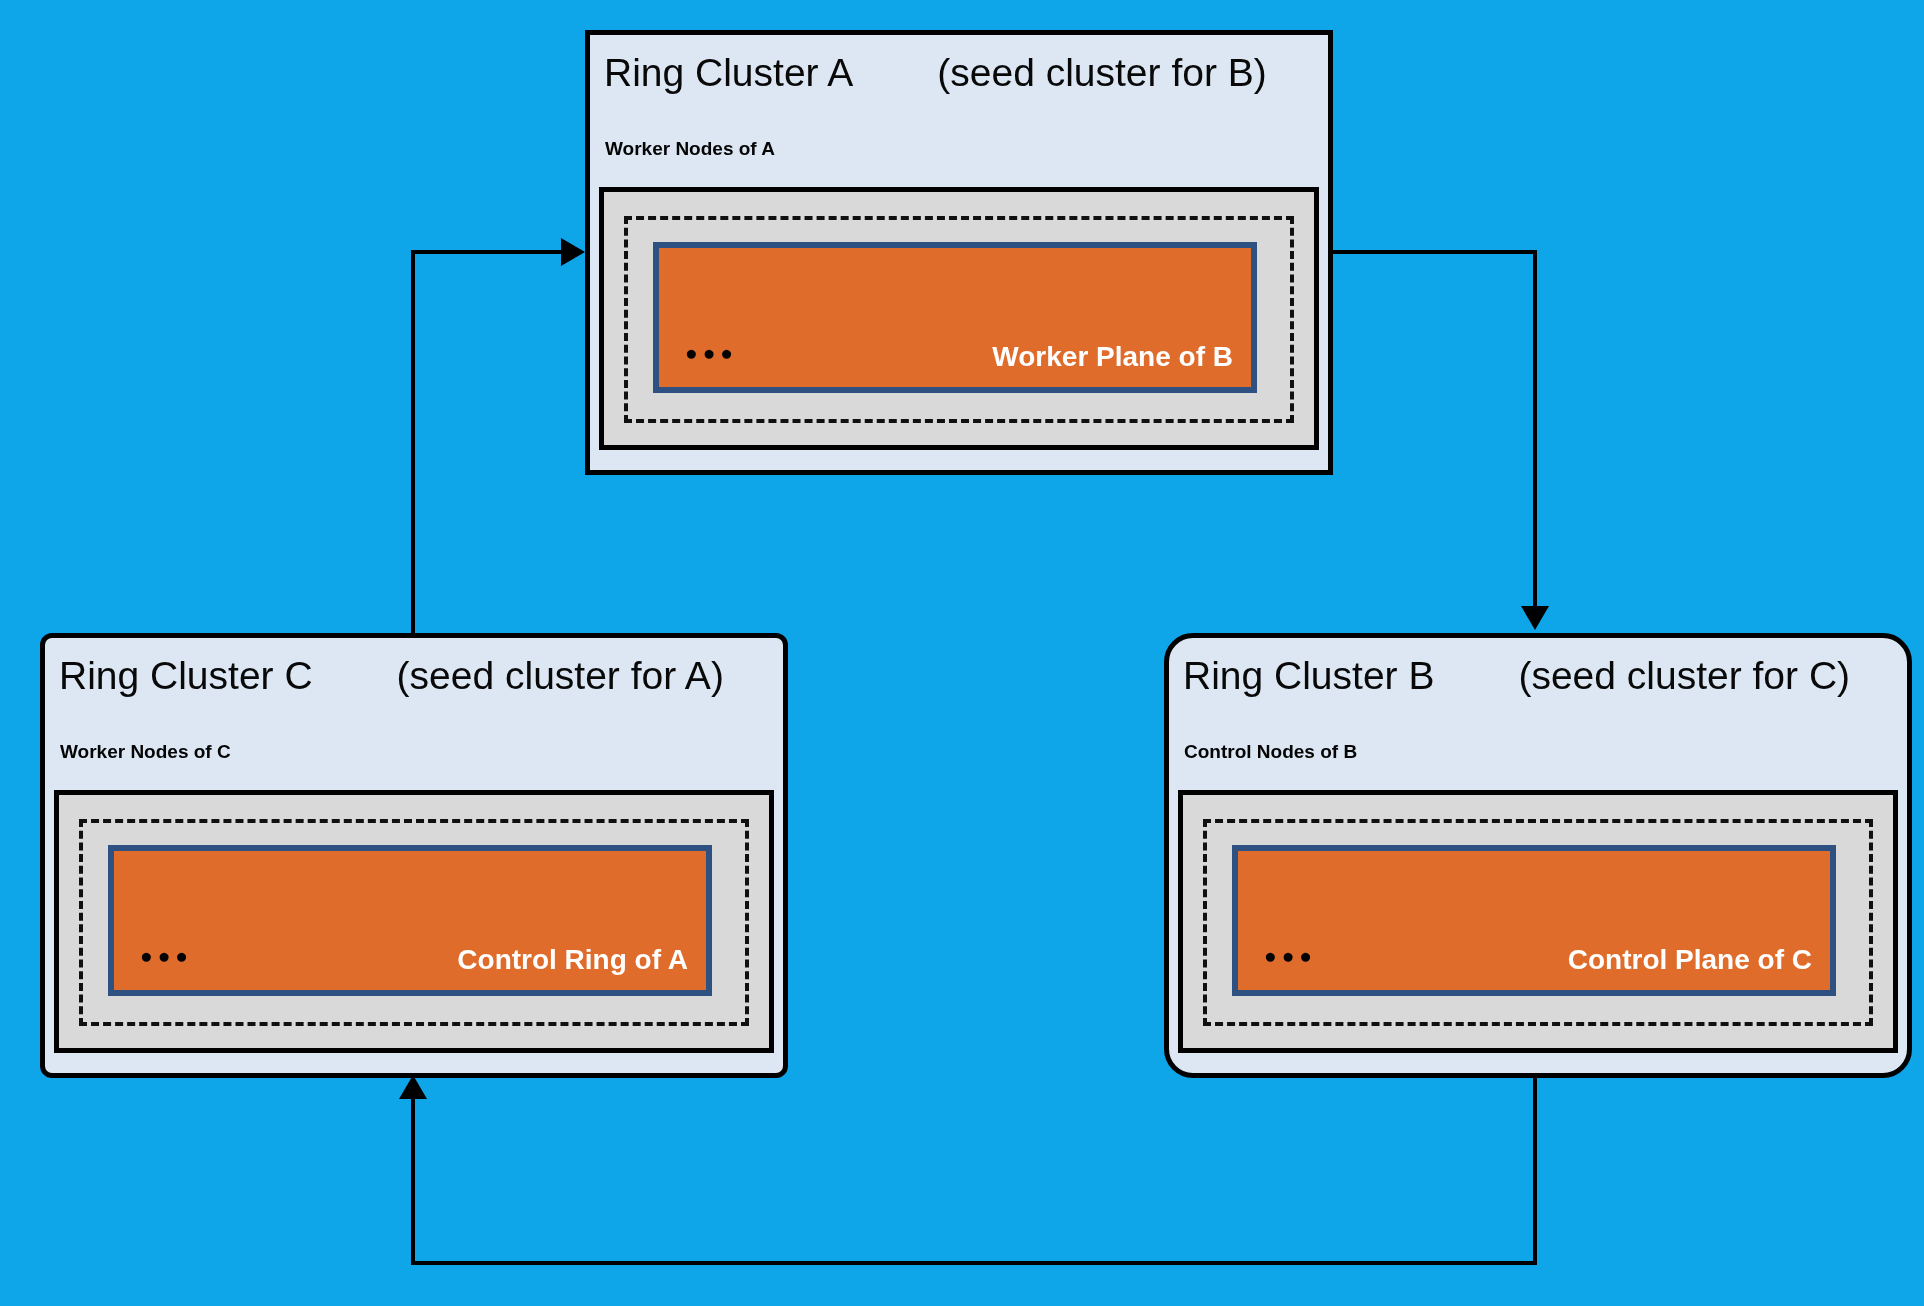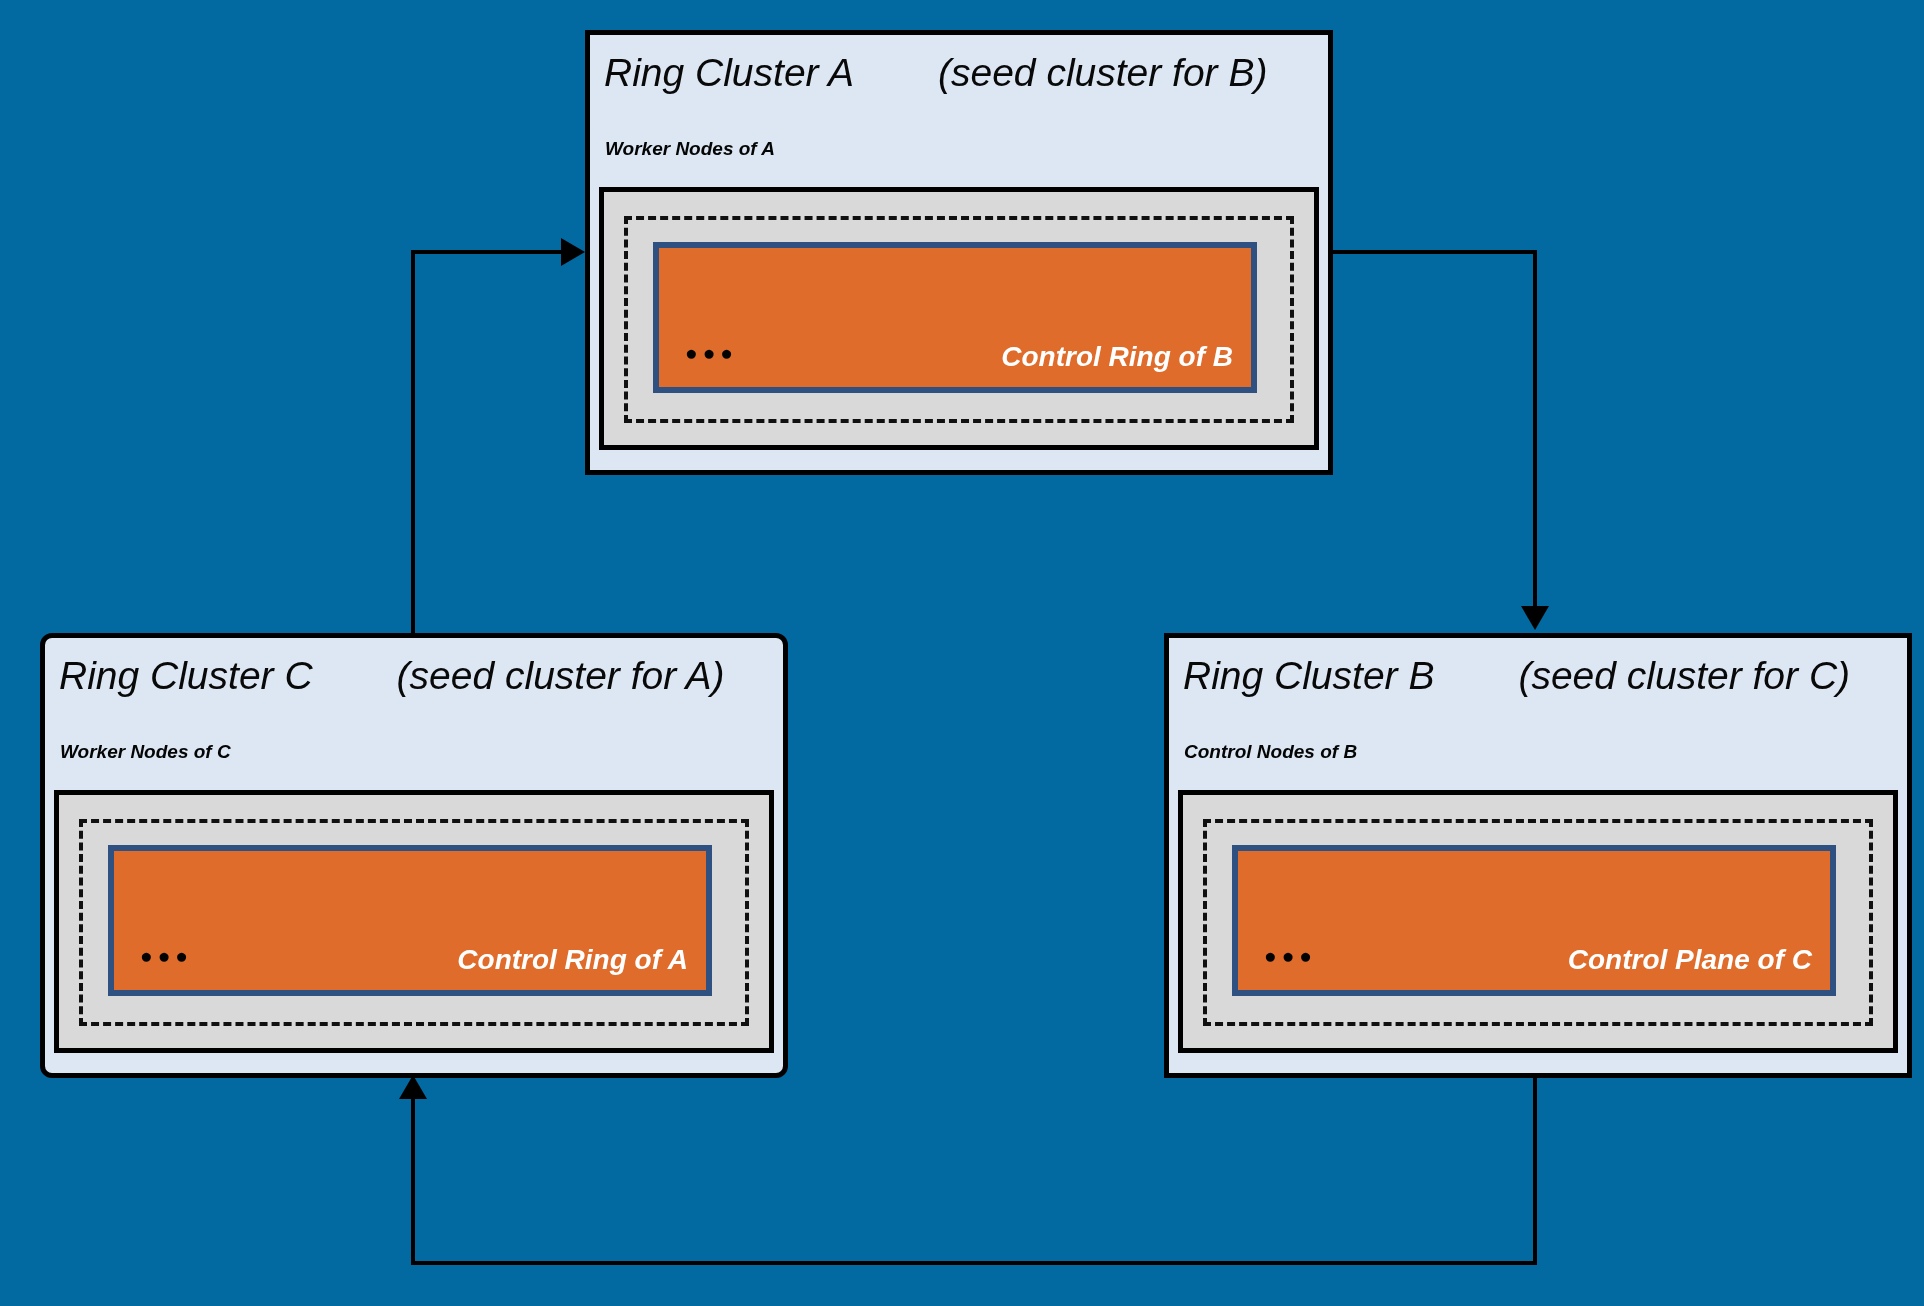--- a/index.html
+++ b/index.html
@@ -1,27 +1,27 @@
 <!DOCTYPE html>
 <html><head>
 <meta charset="utf-8">
 <style>
   html,body{margin:0;padding:0;background:#ffffff;}
   .canvas{
-    position:relative;width:1924px;height:1306px;background:#0369a1;overflow:hidden;
-    font-family:"Liberation Sans", sans-serif;color:#0b0b0b;font-style:italic;
+    position:relative;width:1924px;height:1306px;background:#0ea5e9;overflow:hidden;
+    font-family:"Liberation Sans", sans-serif;color:#0b0b0b;
   }
   
   .cluster{
     position:absolute;width:748px;height:445px;box-sizing:border-box;
     background:#dce7f3;border:5px solid #000;
   }
   .cluster-a{left:585px;top:30px;}
   .cluster-c{left:40px;top:633px;border-radius:12px;}
-  .cluster-b{left:1164px;top:633px;}
+  .cluster-b{left:1164px;top:633px;border-radius:29px;}
   .title-row{
     position:absolute;left:14px;top:16px;right:6px;white-space:nowrap;
     font-size:39px;line-height:1.15;color:#090909;
   }
   .seed-note{margin-left:84px;}
   .worker-label{
     position:absolute;left:15px;top:103px;
     font-size:19px;font-weight:bold;color:#050505;
   }
   .worker-box{
@@ -58,21 +58,21 @@
 
   <section class="cluster cluster-a">
     <div class="title-row">
       <span>Ring Cluster A</span><span class="seed-note">(seed cluster for B)</span>
     </div>
     <div class="worker-label">Worker Nodes of A</div>
     <div class="worker-box">
       <div class="dashed-box">
         <div class="control-plane">
           <span class="cp-dots">●●●</span>
-          <span class="cp-label">Control Ring of B</span>
+          <span class="cp-label">Worker Plane of B</span>
         </div>
       </div>
     </div>
   </section>
 
   <section class="cluster cluster-c">
     <div class="title-row">
       <span>Ring Cluster C</span><span class="seed-note">(seed cluster for A)</span>
     </div>
     <div class="worker-label">Worker Nodes of C</div>

